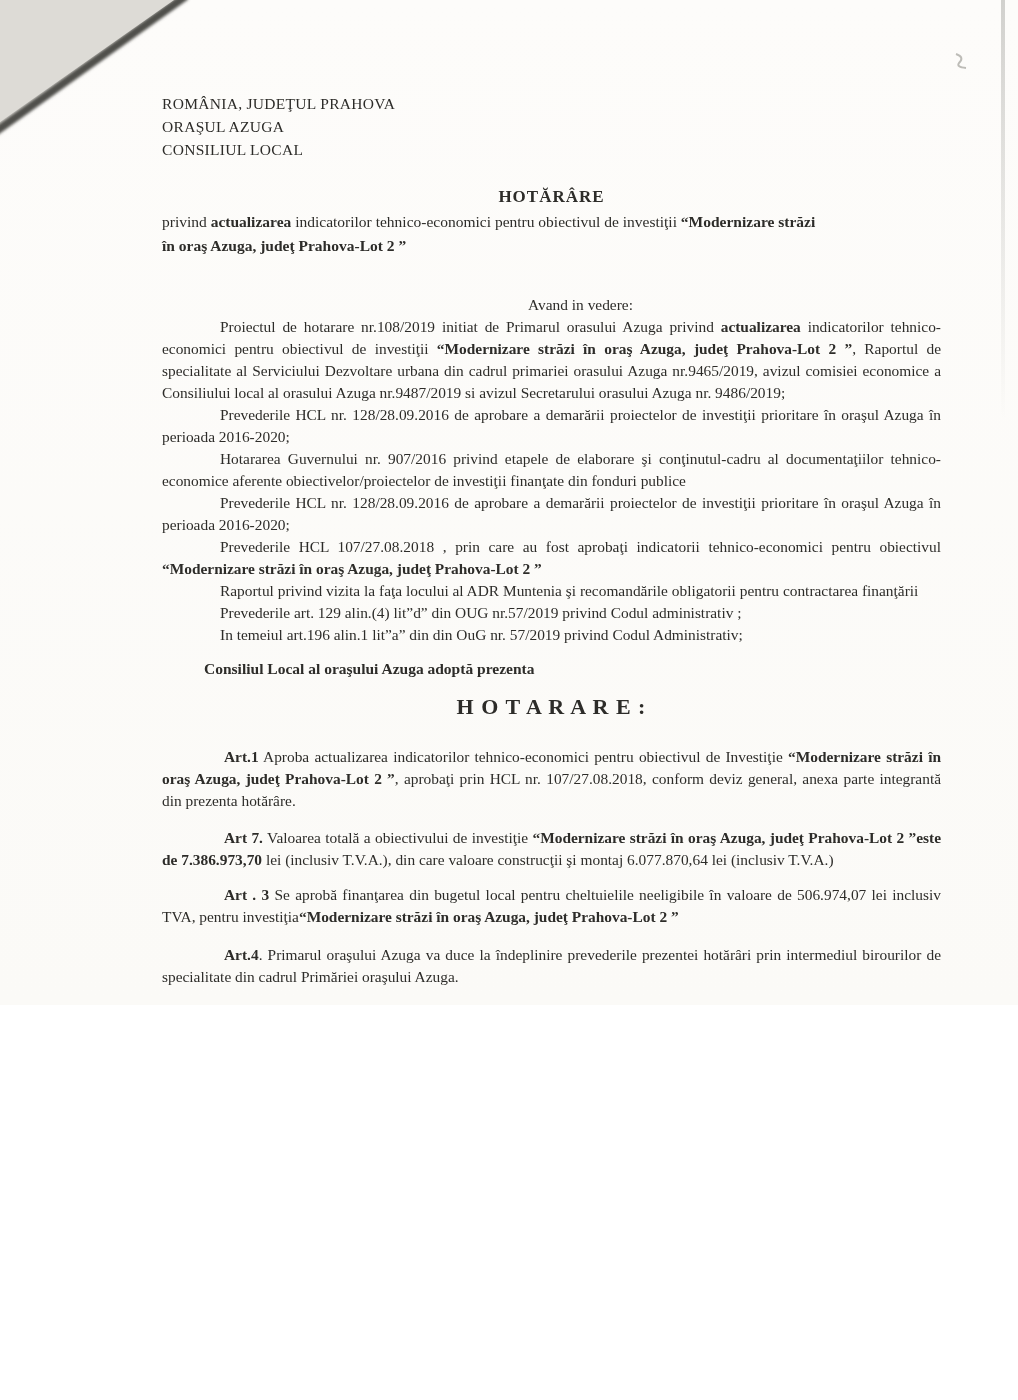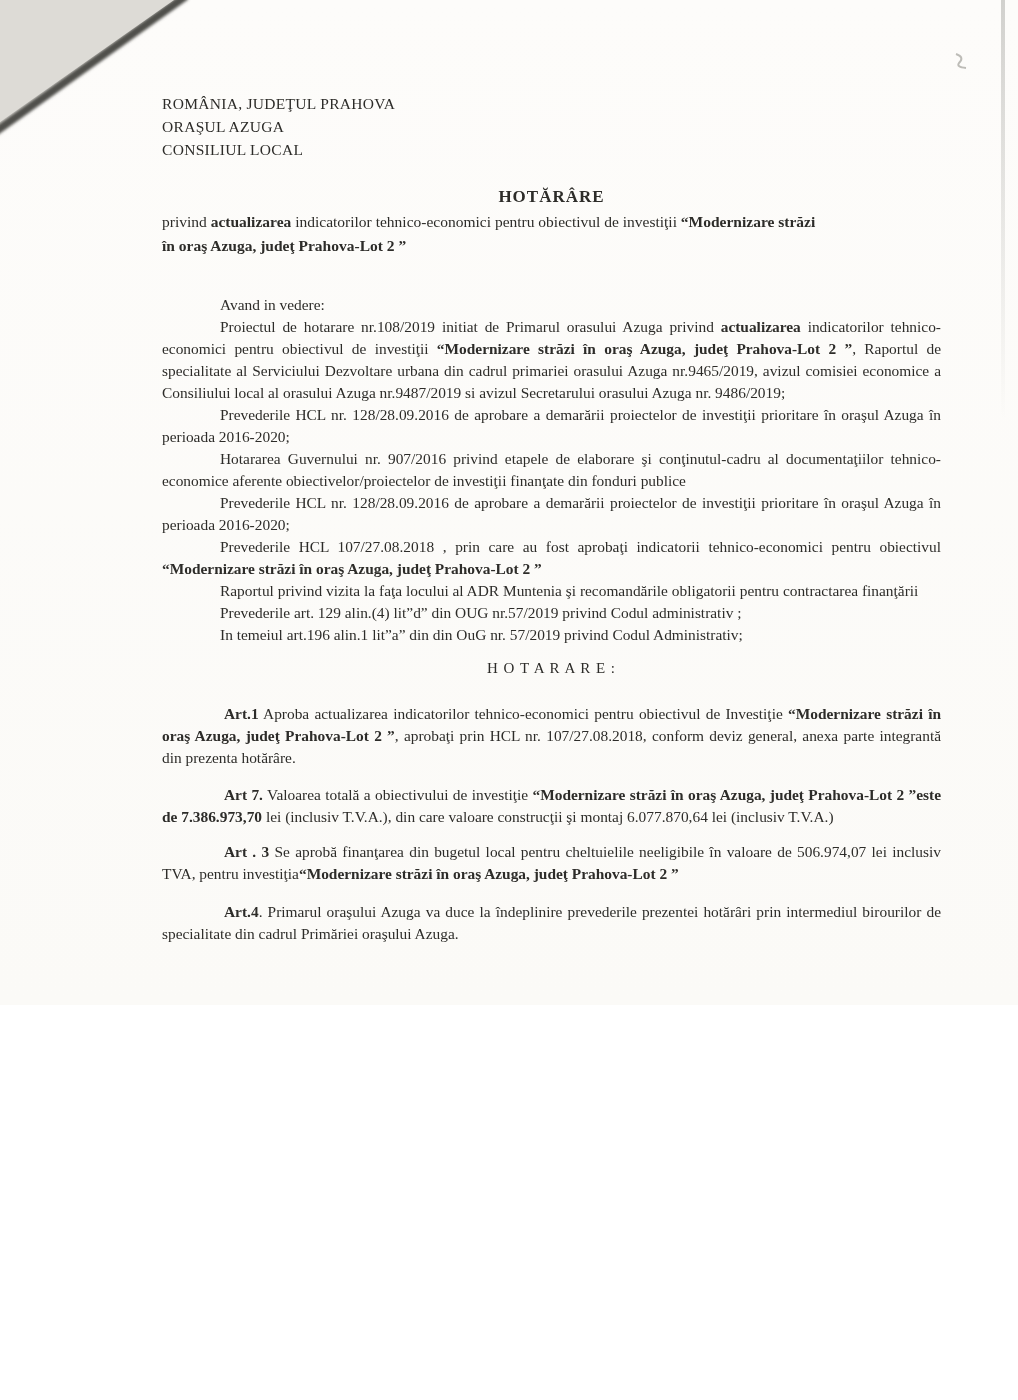--- a/index.html
+++ b/index.html
@@ -17,24 +17,24 @@
 
   .content { position:absolute; left:162px; top:92px; width:779px; z-index:1; }
 
   .hdr div { font-size:15.5px; line-height:23px; letter-spacing:0.3px; }
 
   .doc-title { margin-top:26px; text-align:center; font-weight:bold; font-size:17px; letter-spacing:1px; }
   .subtitle { margin-top:3px; font-size:15.5px; line-height:24px; }
 
   .body-block { margin-top:36px; }
   .para { margin:0; text-align:justify; text-indent:58px; font-size:15.4px; line-height:22px; }
-  .para.no-justify { text-align:left; }
+  .para.no-justify { text-align:center; }
 
   .adopt { margin:12px 0 0 42px; font-size:15.5px; line-height:22px; }
-  .decision { margin-top:14px; text-align:center; font-weight:normal; font-size:15px; letter-spacing:1px; }
+  .decision { margin-top:14px; text-align:center; font-weight:bold; font-size:22px; letter-spacing:1px; }
 
   .article { margin:0; text-align:justify; text-indent:62px; font-size:15.4px; line-height:22px; }
   .art1 { margin-top:26px;font-family:Liberation Serif, serif; } .art2 { margin-top:15px; } .art3 { margin-top:13px; } .art4 { margin-top:16px; }
 
   b { font-weight:bold; }
 
   .signatures { position:absolute; left:162px; top:1156px; width:779px; z-index:1; }
   .sig-left  { position:absolute; left:10px; top:0; }
   .sig-right { position:absolute; left:492px; top:4px; width:290px; }
   .sig-title { font-weight:bold; font-size:14px; white-space:pre-wrap;text-align:center; }
@@ -87,20 +87,21 @@
       <p class="para"><span>Proiectul de hotarare nr.108/2019 initiat de Primarul orasului Azuga privind </span><b>actualizarea</b><span> indicatorilor tehnico-economici pentru obiectivul  de investiţii </span><b>“Modernizare străzi în oraş Azuga, judeţ Prahova-Lot 2 ”</b><span>, Raportul de specialitate al Serviciului Dezvoltare urbana din cadrul primariei orasului Azuga nr.9465/2019,  avizul comisiei economice  a Consiliului local al orasului Azuga nr.9487/2019 si avizul Secretarului orasului Azuga nr. 9486/2019;</span></p>
       <p class="para"><span>Prevederile HCL  nr. 128/28.09.2016 de aprobare a demarării proiectelor  de investiţii prioritare în oraşul Azuga în perioada 2016-2020;</span></p>
       <p class="para"><span>Hotararea Guvernului nr. 907/2016 privind etapele de elaborare şi conţinutul-cadru al documentaţiilor tehnico-economice aferente obiectivelor/proiectelor de investiţii finanţate din fonduri publice</span></p>
       <p class="para"><span>Prevederile HCL  nr. 128/28.09.2016 de aprobare a demarării proiectelor  de investiţii prioritare în oraşul Azuga în perioada 2016-2020;</span></p>
       <p class="para"><span>Prevederile HCL 107/27.08.2018 , prin care au fost aprobaţi indicatorii tehnico-economici pentru obiectivul  </span><b>“Modernizare străzi în oraş Azuga, judeţ Prahova-Lot 2 ”</b></p>
       <p class="para"><span>Raportul privind vizita la faţa locului  al ADR Muntenia şi recomandările obligatorii pentru contractarea  finanţării</span></p>
       <p class="para"><span>Prevederile art. 129 alin.(4) lit”d” din  OUG nr.57/2019 privind Codul administrativ ;</span></p>
       <p class="para"><span>In temeiul art.196 alin.1 lit”a” din din OuG nr. 57/2019 privind Codul Administrativ;</span></p>
     </div>
 
+    <p class="adopt"><b>Consiliul Local al oraşului Azuga adoptă prezenta</b></p>
 
     <div class="decision">H O T A R A R E :</div>
 
     <p class="article art1"><b>Art.1</b><span>   Aproba actualizarea indicatorilor tehnico-economici   pentru obiectivul de Investiţie </span><b>“Modernizare străzi în oraş Azuga, judeţ Prahova-Lot 2 ”</b><span>, aprobaţi prin HCL nr. 107/27.08.2018, conform deviz general, anexa parte integrantă din prezenta hotărâre.</span></p>
     <p class="article art2"><b>Art 7.</b><span> Valoarea totală a obiectivului de investiţie  </span><b>“Modernizare străzi în oraş Azuga, judeţ Prahova-Lot 2 ”este de 7.386.973,70</b><span>  lei (inclusiv T.V.A.), din care valoare construcţii şi montaj 6.077.870,64  lei (inclusiv T.V.A.)</span></p>
     <p class="article art3"><b>Art . 3</b><span> Se aprobă finanţarea din bugetul  local  pentru cheltuielile  neeligibile  în  valoare de 506.974,07 lei inclusiv TVA, pentru investiţia</span><b>“Modernizare străzi în oraş Azuga, judeţ Prahova-Lot 2 ”</b></p>
     <p class="article art4"><b>Art.4</b><span>. Primarul  oraşului  Azuga  va  duce  la  îndeplinire  prevederile  prezentei  hotărâri  prin intermediul birourilor de specialitate din cadrul Primăriei oraşului Azuga.</span></p>
   </div>
 
   <div class="signatures">

